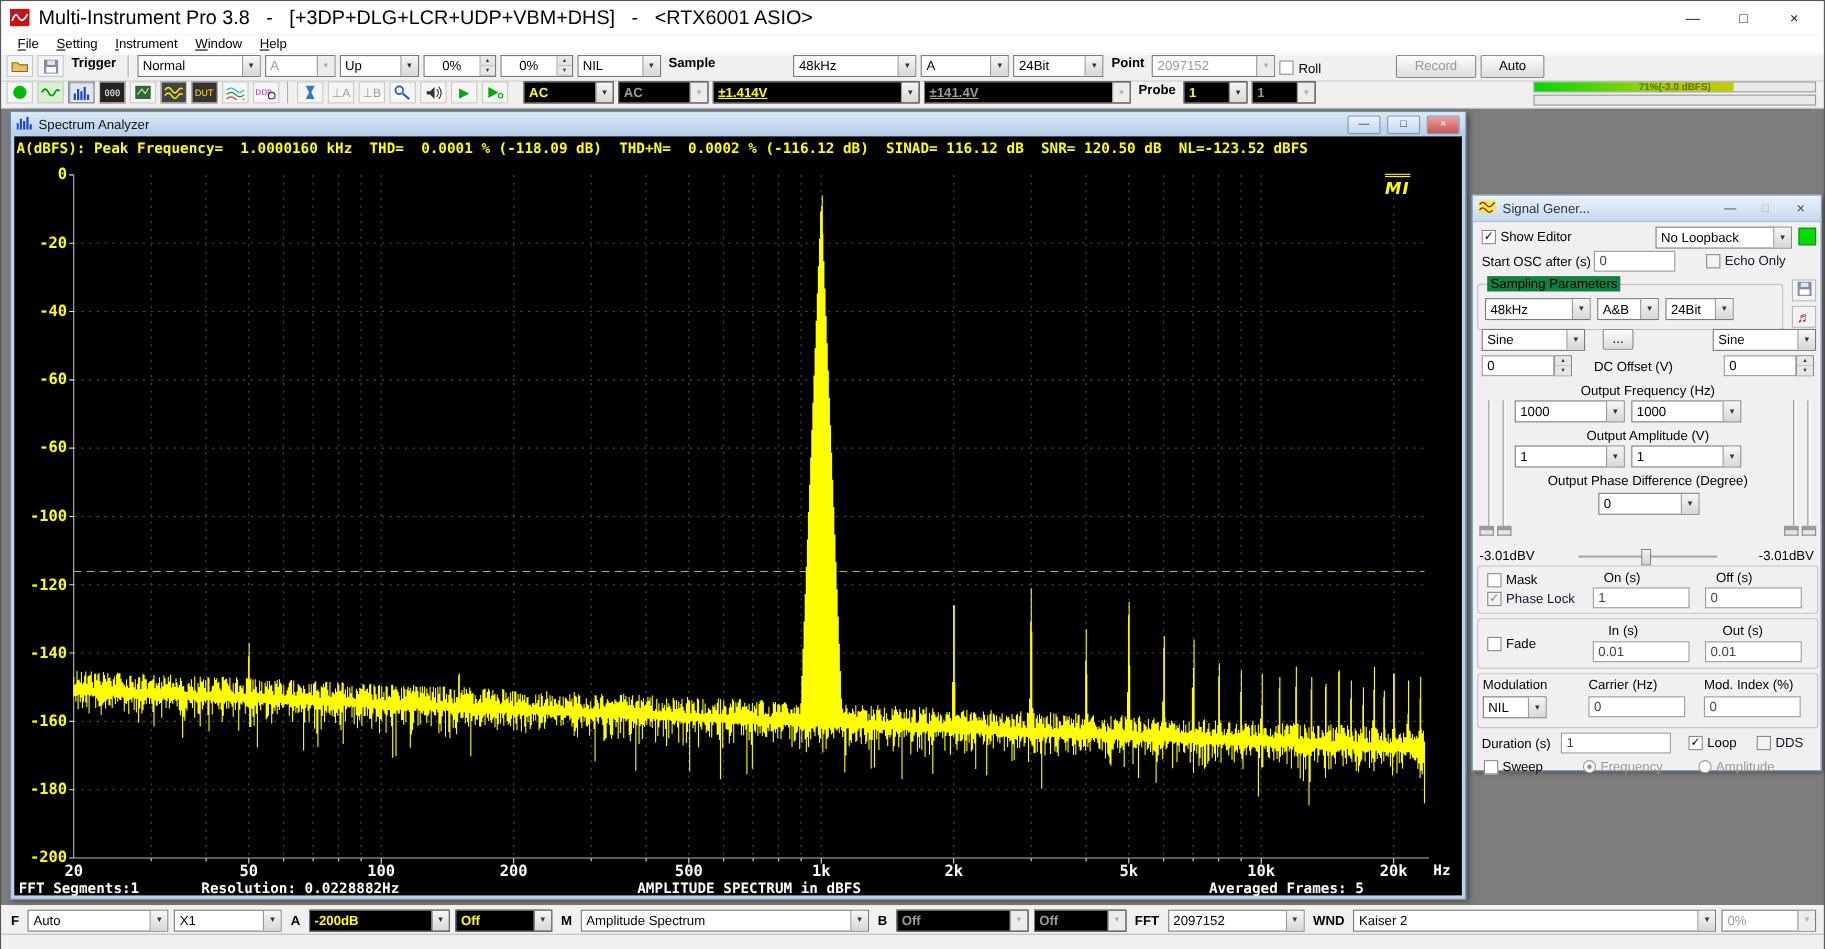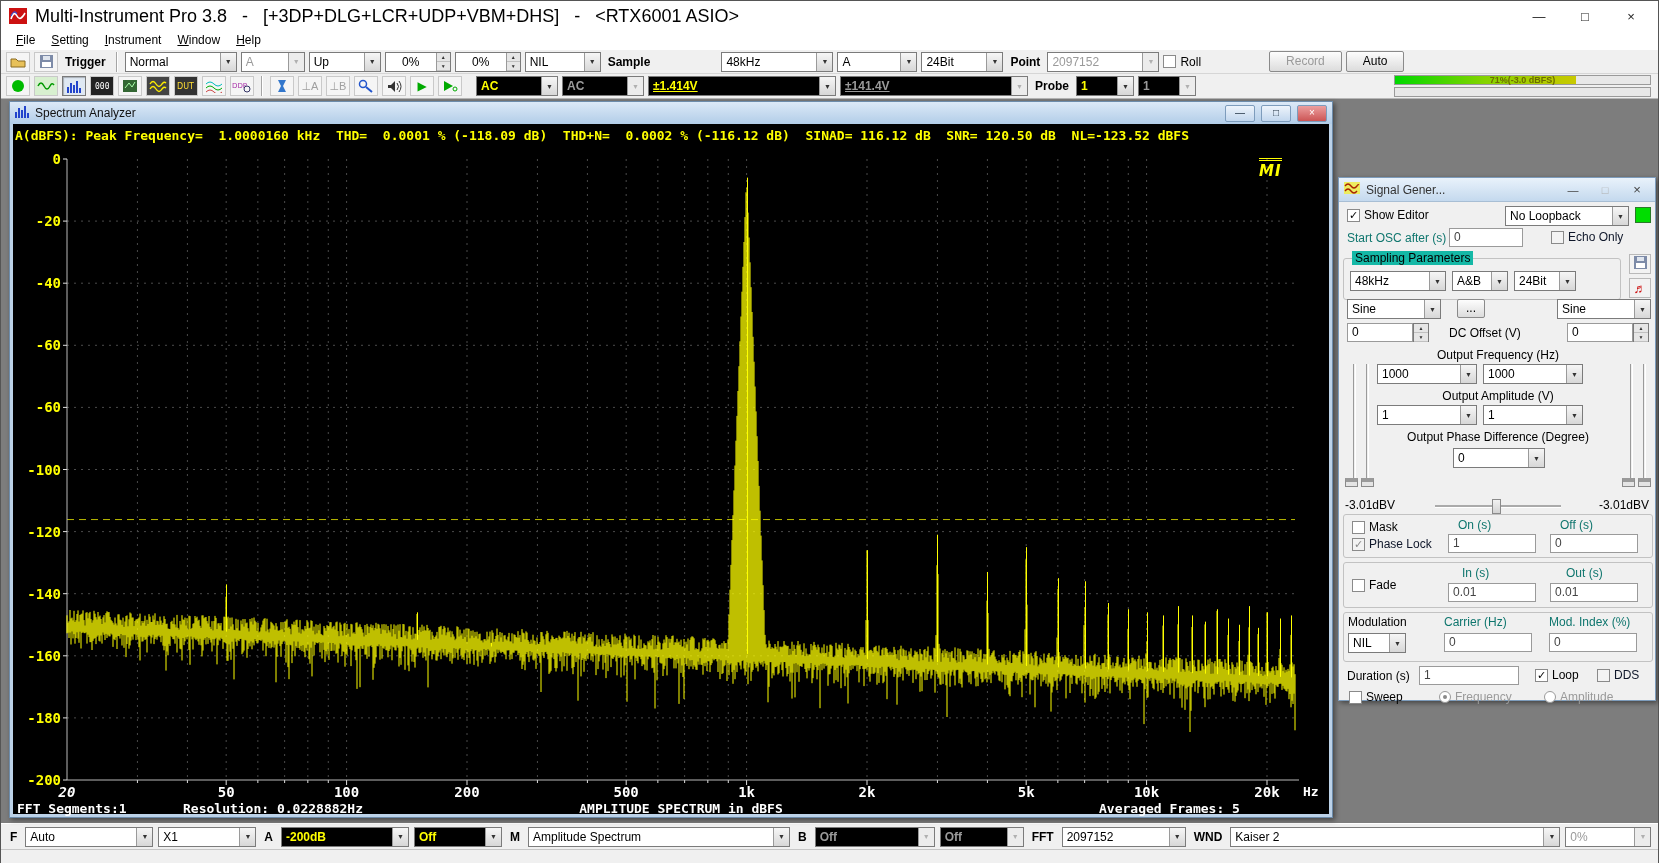--- a/index.html
+++ b/index.html
@@ -9,21 +9,21 @@
 
 
 .titlebar{height:30px;background:#fff;display:flex;align-items:center;padding:0 8px;gap:8px}
 .titlebar .title{flex:1;font-size:18px;white-space:pre}
 .winbtn{width:38px;text-align:center;font-size:13px;color:#222}
 .menubar{height:18px;background:#fff;display:flex;gap:2px;padding:0 8px;align-items:center}
 .menubar span{display:inline-block;padding:0 7px}
 .menubar span::first-letter{text-decoration:underline}
 
 
-.tb{background:#f0f0f0;display:flex;align-items:center;padding:0 5px;gap:4px}
+.tb{background:#f0f0f0;display:flex;padding:0 5px;gap:4px}
 .tb1{height:25px;border-top:1px solid #fff;border-bottom:1px solid #d6d6d6}
 .tb2{height:25px;border-bottom:1px solid #b6b6b6}
 .lbl{font-weight:bold;padding:0 3px;white-space:nowrap}
 .combo{display:inline-flex;align-items:stretch;height:20px;background:#fff;border:1px solid #7b7b7b}
 .combo .txt{flex:1;padding:2px 4px;white-space:nowrap;overflow:hidden}
 .combo .arw{width:16px;background:linear-gradient(#f6f6f6,#d7d7d7);border-left:1px solid #9a9a9a;
   font-size:7px;display:flex;align-items:center;justify-content:center;color:#333}
 .combo.blk{background:#000}
 .combo.blk .txt{color:#ffff00;font-weight:bold}
 .combo.dis .txt{color:#9a9a9a}
@@ -81,24 +81,24 @@
 .strip{height:15px;background:#f0f0f0;border-top:1px solid #c6c6c6}
 
 
 .siggen{position:absolute;left:1337px;top:78px;width:318px;height:524px;border:1px solid #7d9cbc;background:#f0f0f0;box-shadow:2px 2px 5px rgba(0,0,0,.45)}
 .sg-tb{height:24px;display:flex;align-items:center;gap:6px;padding:0 5px;background:linear-gradient(#e9f2fb,#c4d9ee);border-bottom:1px solid #a8bed4}
 .sg-tb .t{flex:1;font-size:12px;color:#333;white-space:nowrap}
 .sg-wb{width:26px;text-align:center;color:#444;font-size:11px}
 .sg-wb.dis{color:#b0b0b0}
 .sg-body{position:relative;height:498px;font-size:12px}
 .abs{position:absolute;white-space:nowrap}
-.sg-dis{color:#0f766e}
+.sg-dis{color:#000000}
 .inp{height:19px;background:#fff;border:1px solid #9a9a9a;padding:1px 4px;color:#444}
 .grp{position:absolute;border:1px solid #c2c2c2;border-radius:3px}
-.grp .cap{position:absolute;top:-8px;left:8px;background:#14b8a6;padding:0 3px}
+.grp .cap{position:absolute;top:-8px;left:8px;background:#15803d;padding:0 3px}
 .vtrack{position:absolute;width:3px;border-left:1px solid #9a9a9a;border-right:1px solid #fff}
 .handle{position:absolute;width:13px;height:9px;background:#e4e4e4;border:1px solid #8a8a8a;border-top:4px solid #9a9a9a}
 .htrack{position:absolute;height:3px;background:#aaa;border-bottom:1px solid #fff}
 .hthumb{position:absolute;width:9px;height:15px;background:linear-gradient(#f2f2f2,#d2d2d2);border:1px solid #8a8a8a}
 .sgicon{width:22px;height:20px;border:1px solid #b9b9b9;background:#f2f2f2;text-align:center;font-size:13px;line-height:19px}
 .greenbtn{position:absolute;width:16px;height:16px;background:#00dd00;border:1px solid #2a7a2a}
 </style>
 </head>
 <body>
 
@@ -452,21 +452,21 @@
             <div class="yt" style="top: 67.1px;">-20</div>
             <div class="yt" style="top: 129.2px;">-40</div>
             <div class="yt" style="top: 191.3px;">-60</div>
             <div class="yt" style="top: 253.4px;">-60</div>
             <div class="yt" style="top: 315.5px;">-100</div>
             <div class="yt" style="top: 377.6px;">-120</div>
             <div class="yt" style="top: 439.7px;">-140</div>
             <div class="yt" style="top: 501.8px;">-160</div>
             <div class="yt" style="top: 563.9px;">-180</div>
             <div class="yt" style="top: 626px;">-200</div>
-            <div class="xt" style="left: 34px; font-style: italic;">20</div>
+            <div class="xt" style="left: 34px;">20</div>
             <div class="xt" style="left: 193.176px;">50</div>
             <div class="xt" style="left: 313.588px;">100</div>
             <div class="xt" style="left: 434px;">200</div>
             <div class="xt" style="left: 593.176px;">500</div>
             <div class="xt" style="left: 713.588px;">1k</div>
             <div class="xt" style="left: 834px;">2k</div>
             <div class="xt" style="left: 993.176px;">5k</div>
             <div class="xt" style="left: 1113.59px;">10k</div>
             <div class="xt" style="left: 1234px;">20k</div>
           </div>

